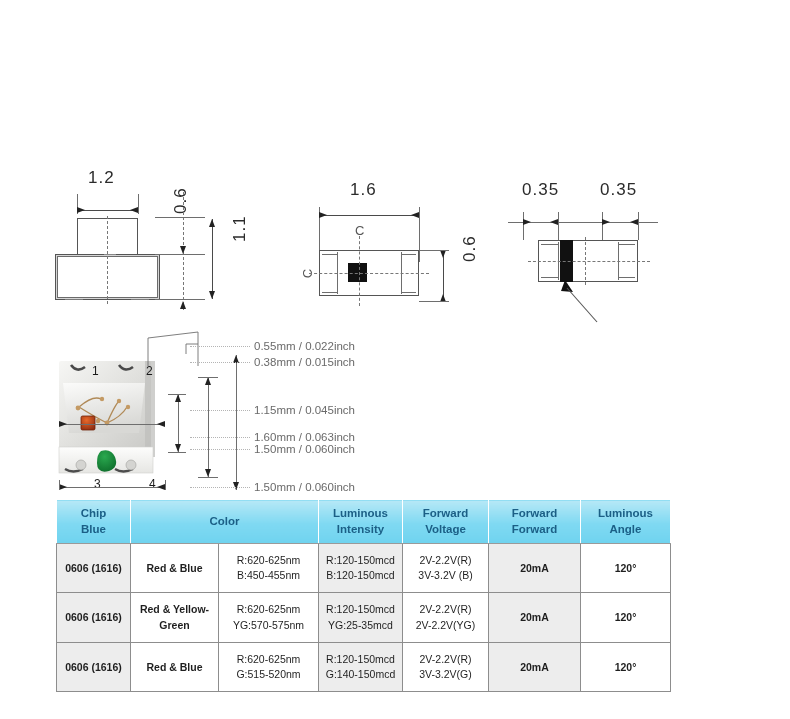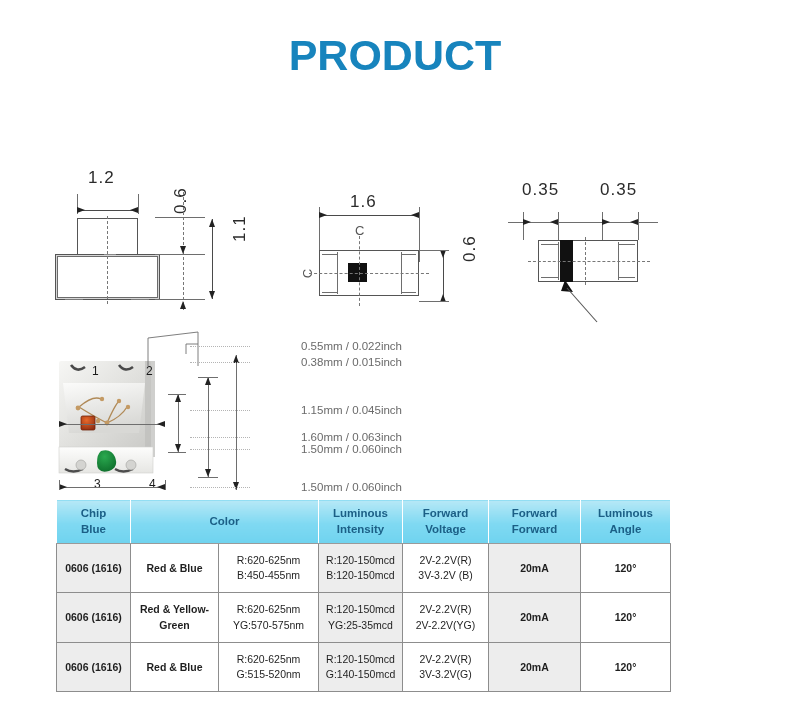--- a/index.html
+++ b/index.html
@@ -109,21 +109,20 @@
     font-family: "Liberation Sans", sans-serif;
   }
 
   
   .callout {
     position: absolute;
     font-family: "Liberation Sans", sans-serif;
     font-size: 11.5px;
     color: #6a6a6a;
     white-space: nowrap;
-    margin-left: 47px;
   }
   .leader {
     position: absolute;
     border-top: 1px dotted #b4b4b4;
     height: 0;
   }
 
   
   #spec-table {
     position: absolute;
@@ -156,21 +155,20 @@
   #spec-table td.shade { background: #ededed; }
   #spec-table td.bold { font-weight: bold; }
   .cell-line { display: block; }
 </style>
 </head>
 <body>
 
 <div id="page">
 
   <div id="title-block">
-    <span class="tline l1">PRODUCT</span>
   </div>
 
   <div class="draw" style="left:55px; top:170px; width:195px; height:145px;">
 
     <div class="dim-txt" style="left:33px; top:-2px;">1.2</div>
 
     <div class="ln v thin" style="left:22px; top:24px; height:20px;"></div>
     <div class="ln v thin" style="left:83px; top:24px; height:20px;"></div>
     <div class="ln h" style="left:22px; top:40px; width:61px;"></div>
     <div class="arrow-r" style="left:22px; top:36.5px;"></div>
@@ -197,21 +195,21 @@
     <div class="arrow-u" style="left:124.5px; top:131px;"></div>
 
     <div class="dim-txt vert" style="left:175px; top:72px;">1.1</div>
     <div class="ln v" style="left:157px; top:49px; height:80px;"></div>
     <div class="arrow-u" style="left:153.5px; top:49px;"></div>
     <div class="arrow-d" style="left:153.5px; top:121px;"></div>
   </div>
 
   <div class="draw" style="left:305px; top:182px; width:180px; height:135px;">
 
-    <div class="dim-txt" style="left:45px; top:-2px;margin-top:12px;">1.6</div>
+    <div class="dim-txt" style="left:45px; top:-2px;">1.6</div>
     <div class="ln v thin" style="left:14px; top:25px; height:55px;"></div>
     <div class="ln v thin" style="left:114px; top:25px; height:55px;"></div>
     <div class="ln h" style="left:14px; top:33px; width:100px;"></div>
     <div class="arrow-r" style="left:14px; top:29.5px;"></div>
     <div class="arrow-l" style="left:106px; top:29.5px;"></div>
 
     <div class="box-outline" style="left:14px; top:68px; width:100px; height:46px;"></div>
 
     <div class="ln v thin" style="left:32px; top:70px; height:42px;"></div>
     <div class="ln h thin" style="left:17px; top:72px; width:15px;"></div>

